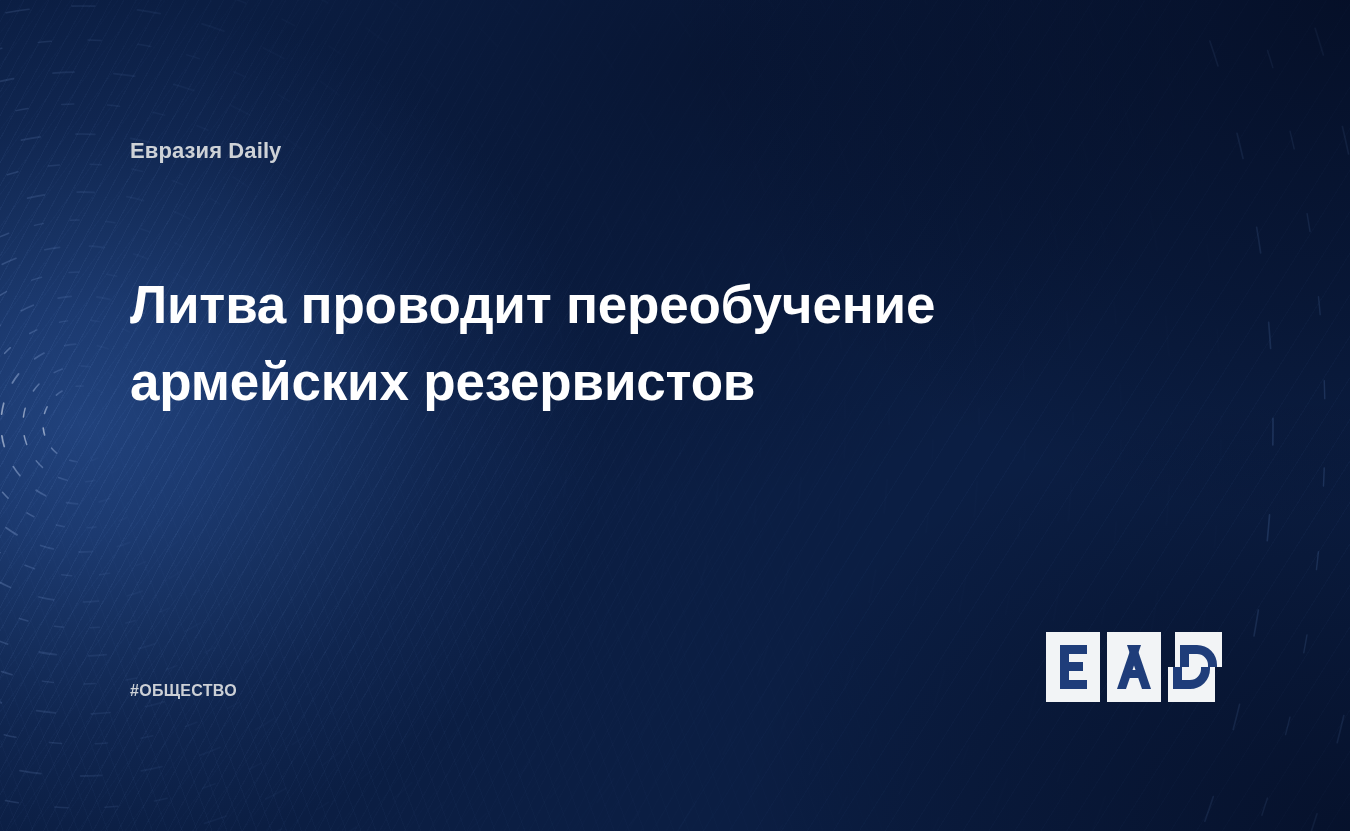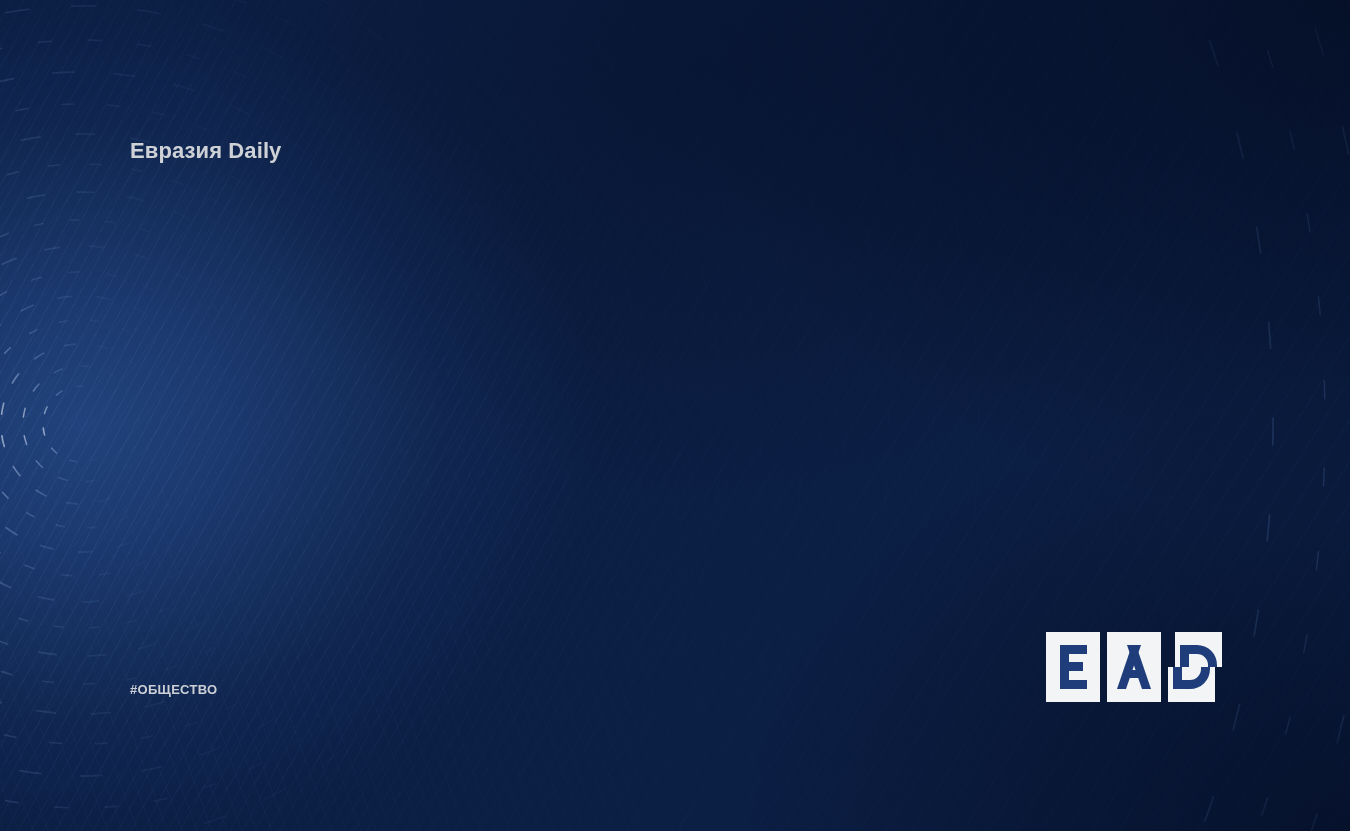--- a/index.html
+++ b/index.html
@@ -122,21 +122,21 @@
     line-height: 1.46;
     font-weight: bold;
     color: #ffffff;
     letter-spacing: -0.2px;
   }
 
   .category {
     position: absolute;
     left: 130px;
     top: 682px;
-    font-size: 13px;
+    font-size: 16px;
     font-weight: bold;
     letter-spacing: .3px;
     color: #ccd0d6;
     white-space: nowrap;
   }
 
   
   .logo {
     position: absolute;
     left: 1046px;
@@ -220,20 +220,21 @@
 
   <div class="bg-streaks"></div>
   <div class="bg-streaks2"></div>
   <div class="bg-streaks3"></div>
   <div class="bg-vignette"></div>
 
   <div class="content">
 
     <div class="site-name">Евразия Daily</div>
 
+    <h1 class="headline">Литва проводит переобучение армейских резервистов</h1>
 
     <div class="category">#ОБЩЕСТВО</div>
 
     <div class="logo">
       <svg width="176" height="84" viewBox="0 0 176 84" aria-hidden="true">
 
         <rect class="logo-tile" x="0" y="7" width="54" height="70"></rect>
 
         <g class="logo-letter">
           <rect x="14" y="20" width="9" height="44"></rect>

